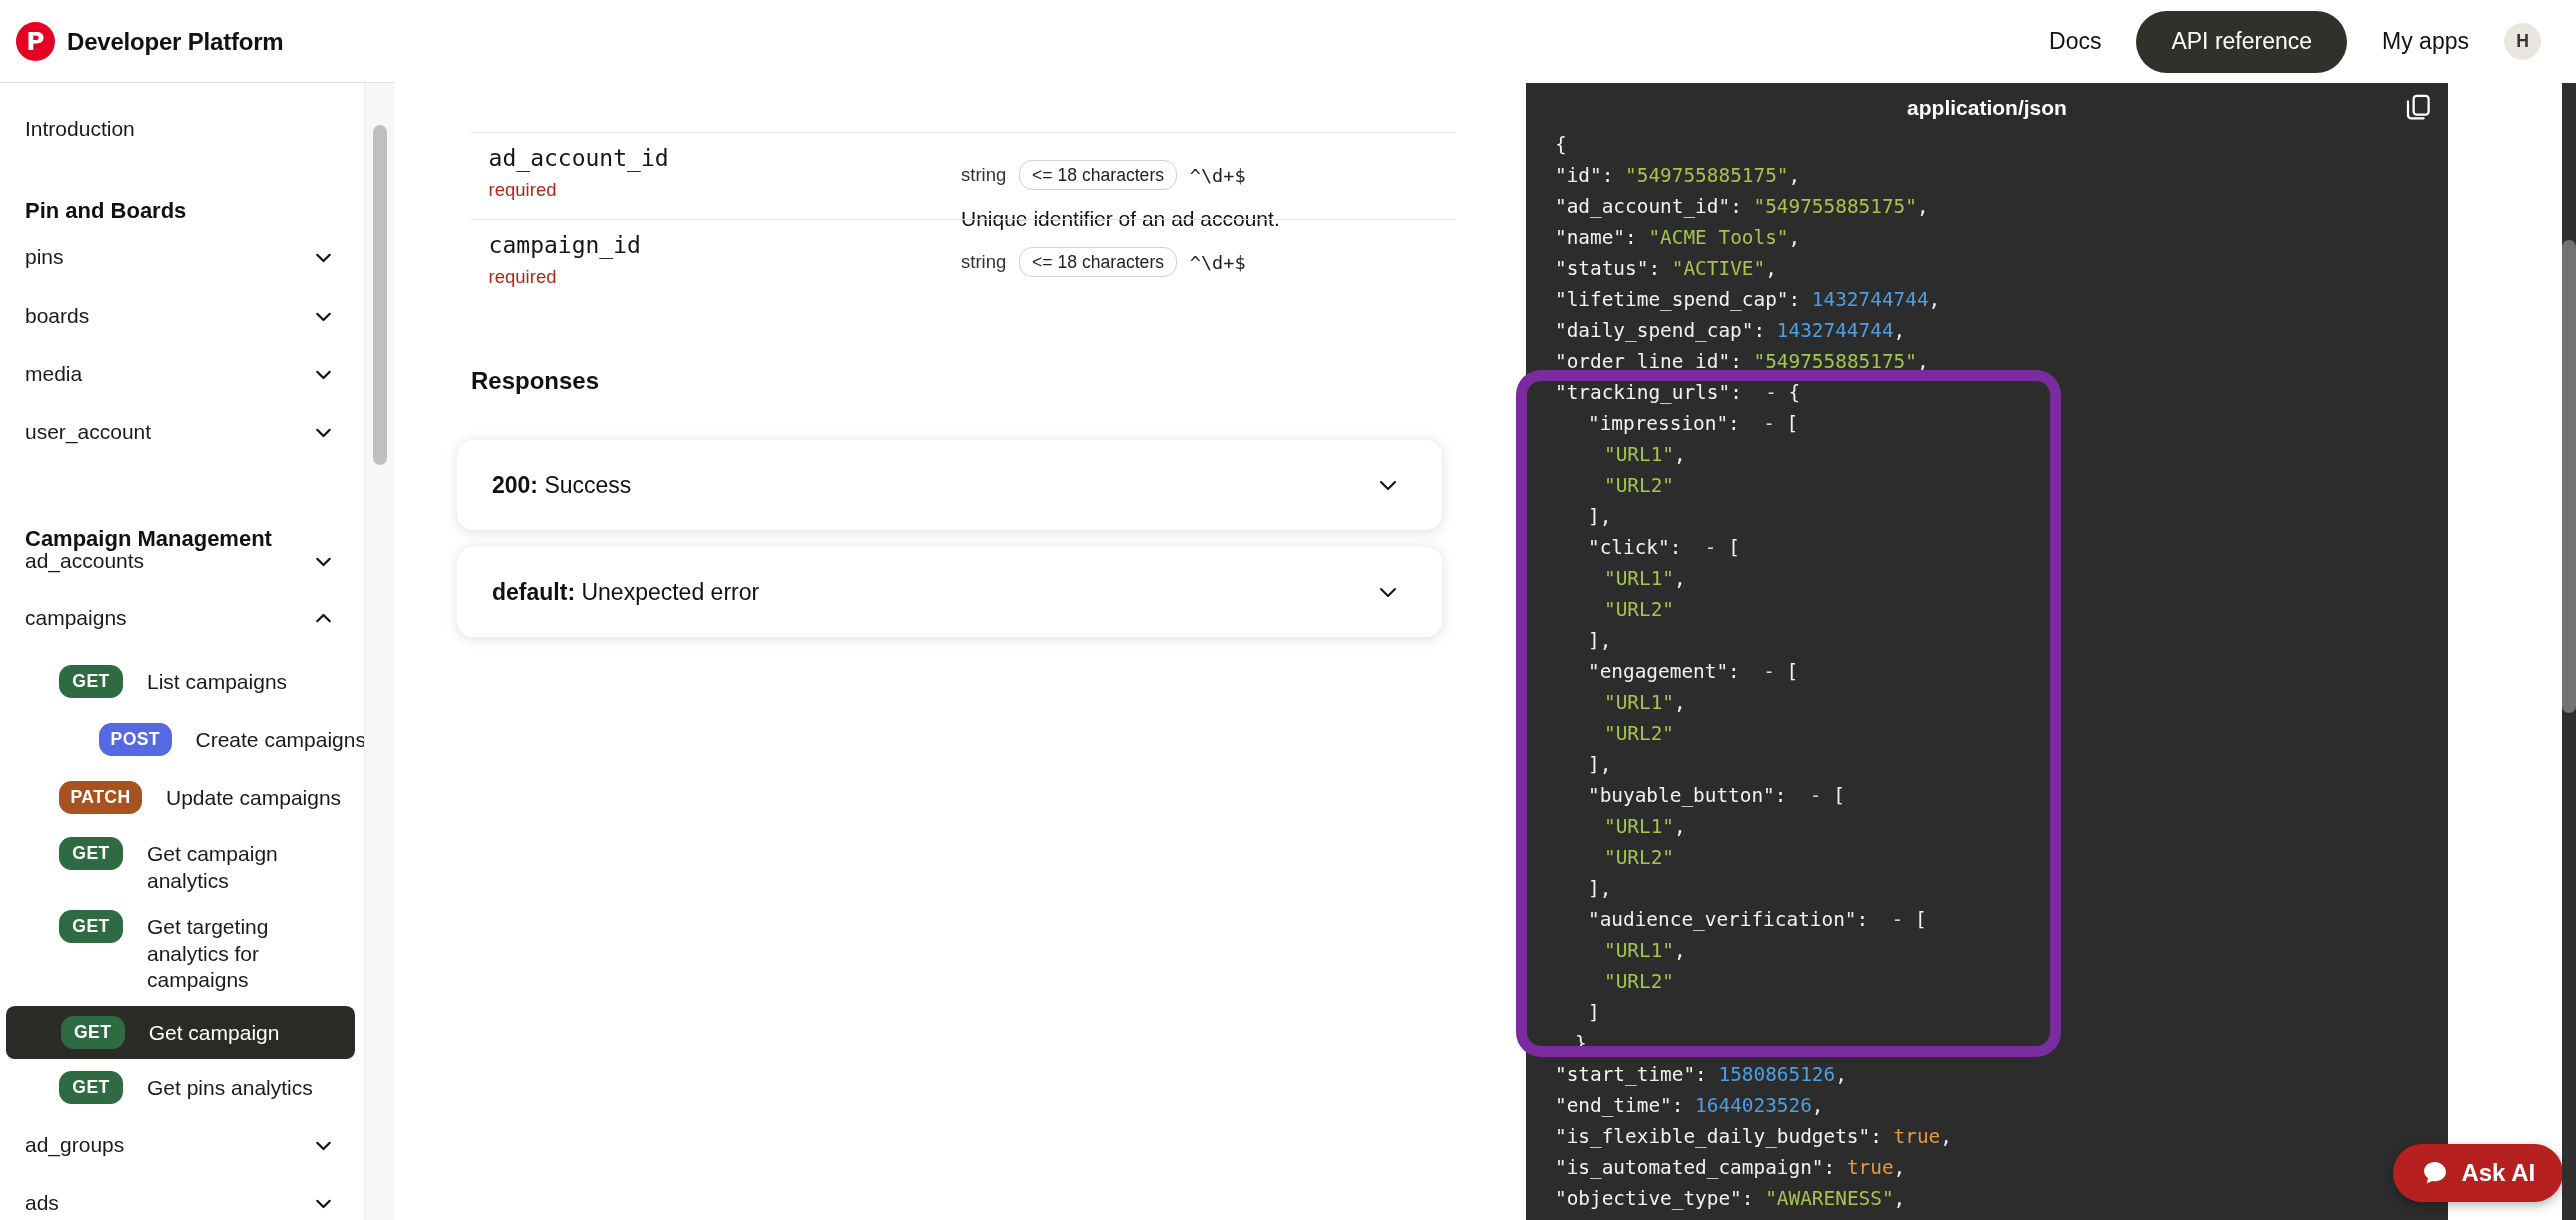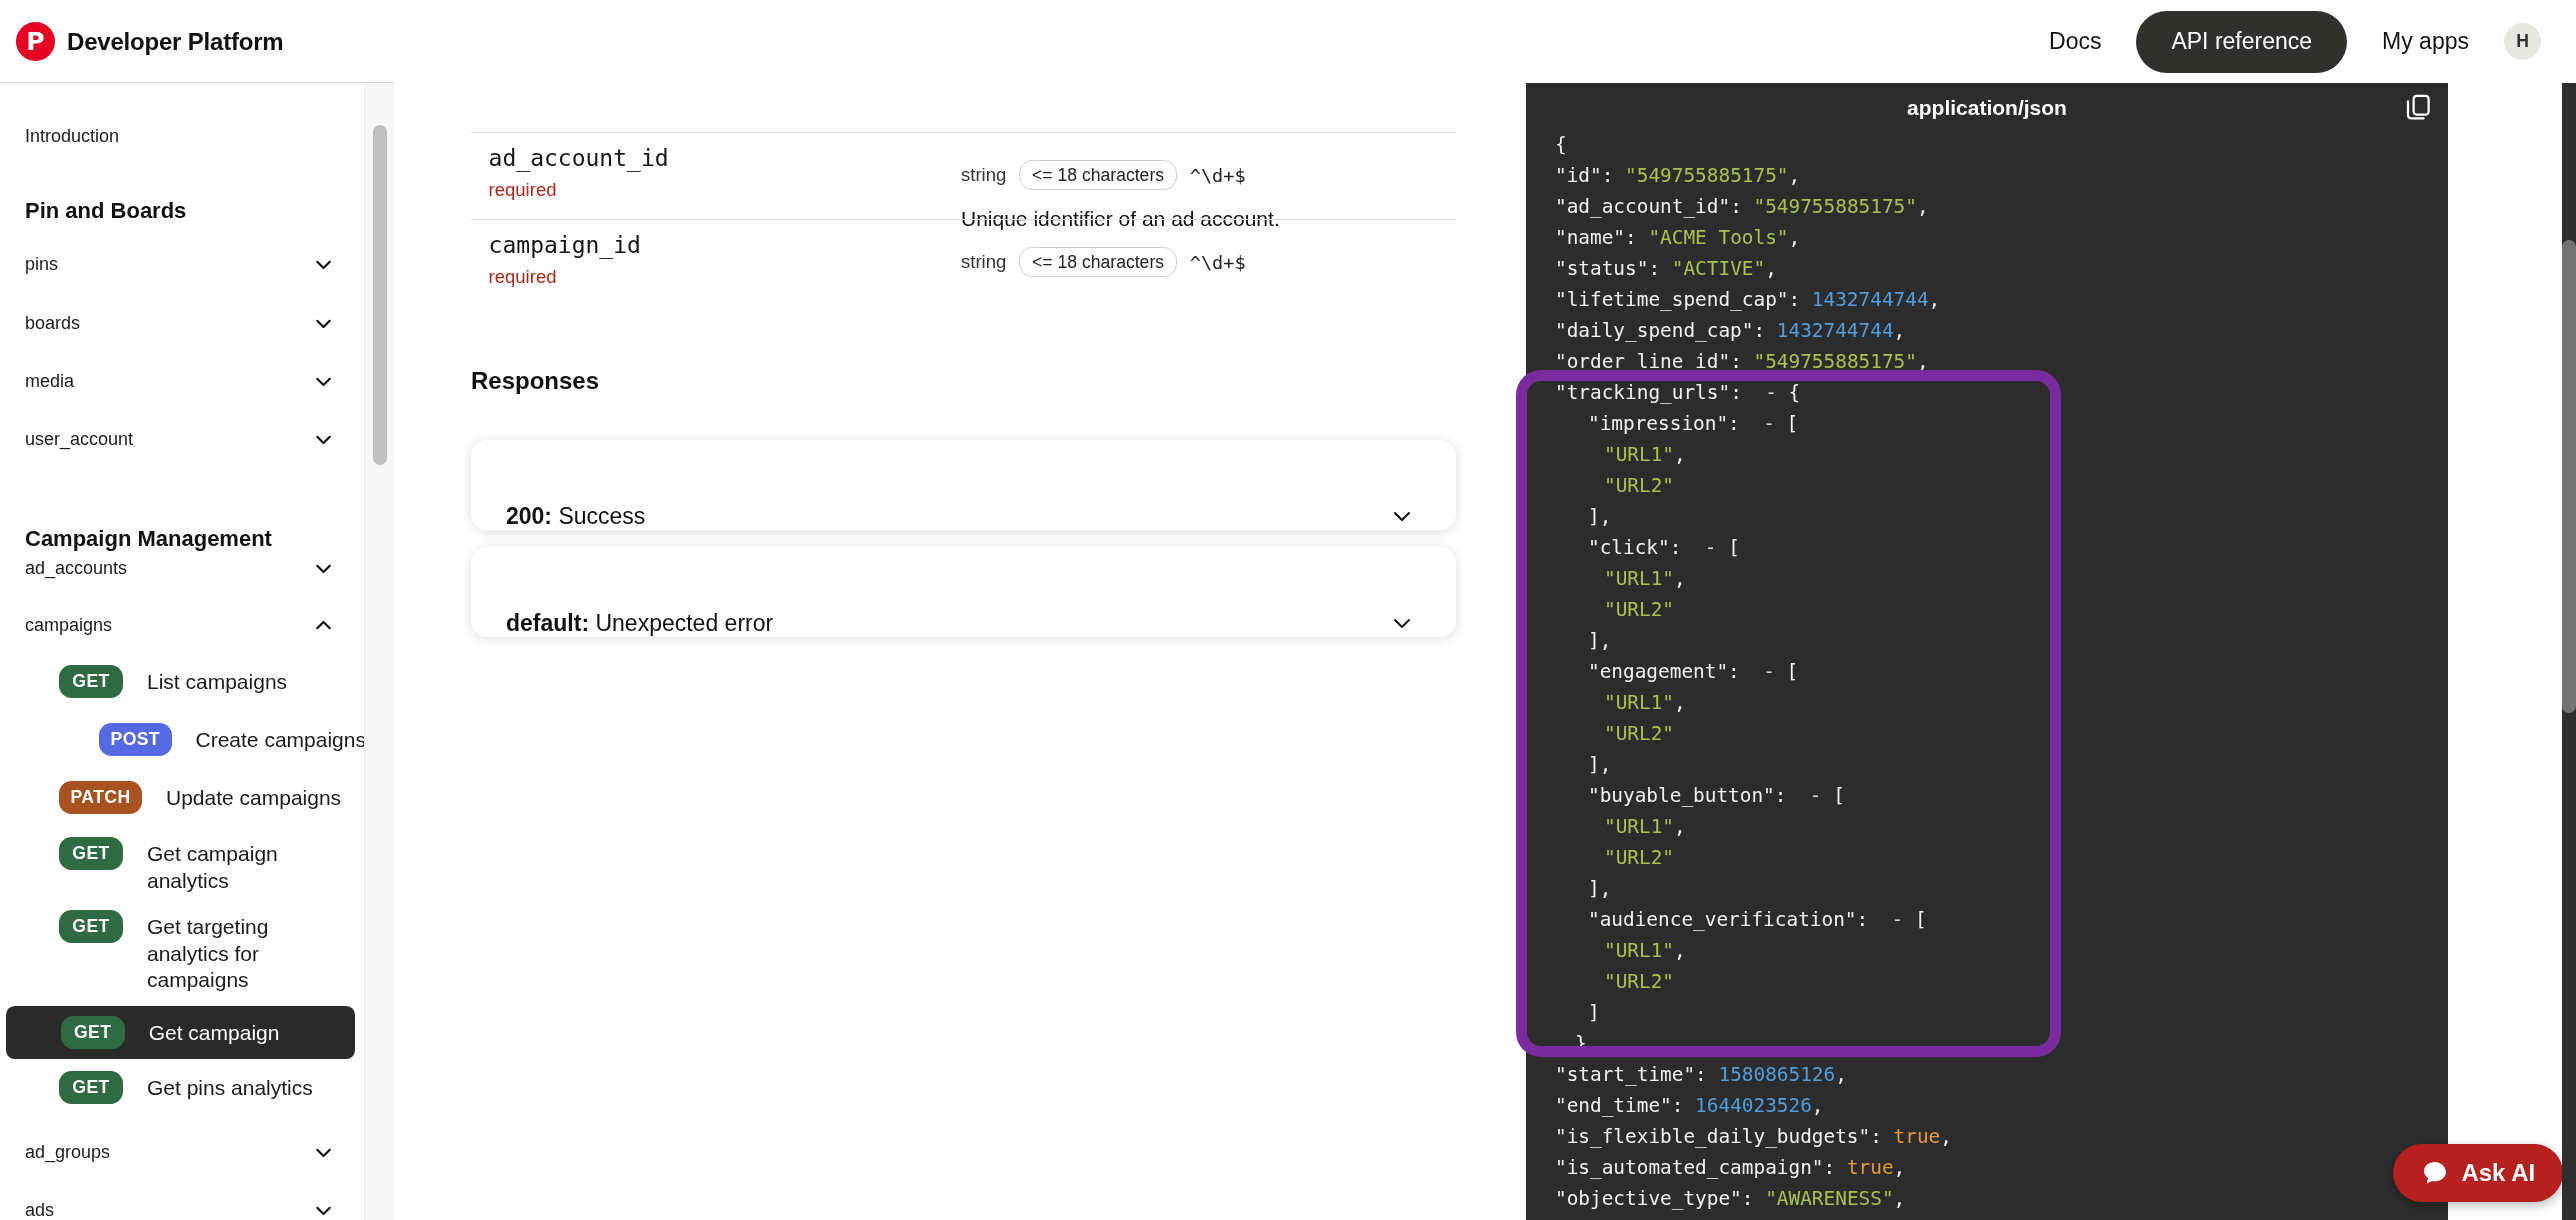--- a/index.html
+++ b/index.html
@@ -20,21 +20,21 @@
   #avatar{width:37px;height:37px;border-radius:50%;background:var(--avatar);display:flex;
         align-items:center;justify-content:center;font-size:17.6px;font-weight:700;color:#333;cursor:pointer;}
   #header-underline{position:absolute;left:0;top:82px;width:394px;height:0.9px;background:#dcdcdc;}
 
   
   #sidebar{position:absolute;left:0;top:83px;width:393px;height:1138px;background:#fff;
         border-right:0.9px solid #e3e3e3;z-index:2;}
   .sb-heading{position:absolute;left:25px;font-size:22px;font-weight:700;color:#111;height:39px;
         display:flex;align-items:center;}
   .sb-link,.sb-group{position:absolute;left:25px;width:311px;height:39px;display:flex;
-        align-items:center;justify-content:space-between;font-size:18px;color:#1b1b1b;cursor:pointer;}
+        justify-content:space-between;font-size:21px;color:#1b1b1b;cursor:pointer;}
   .sb-endpoint{position:absolute;left:59px;width:291px;display:flex;align-items:flex-start;
         gap:24px;cursor:pointer;justify-content:center;}
   .method-badge{min-width:41px;padding:6.2px 11.5px;border-radius:12.4px;color:#fff;font-size:17.6px;
         font-weight:700;letter-spacing:0.4px;text-align:center;flex:0 0 auto;}
   .ep-label{font-size:21px;line-height:26.5px;color:#1b1b1b;padding-top:4.4px;width:205px;}
   .sb-endpoint.selected{left:6.2px;width:296px;background:var(--selbg);border-radius:8.8px;
         padding:9.7px 0 9.7px 53px;}
   .sb-endpoint.selected .ep-label{color:#fff;}
 
   
@@ -48,22 +48,22 @@
   .p-name{position:absolute;left:17.6px;top:12.4px;font-family:"DejaVu Sans Mono",monospace;
         font-size:23px;color:#151515;}
   .p-required{position:absolute;left:17.6px;top:46px;font-size:18.5px;color:var(--req);}
   .p-right{margin-left:490px;width:494px;}
   .type-row{display:flex;align-items:center;gap:12.4px;}
   .p-type{font-size:18.5px;color:#333;}
   .p-constraint{font-size:17.6px;color:#222;border:1.3px solid #cfcfcf;border-radius:13.2px;padding:3.5px 12.4px;}
   .p-pattern{font-family:"DejaVu Sans Mono",monospace;font-size:18.5px;color:#222;}
   .p-desc{margin-top:14px;font-size:21px;line-height:30px;color:#111;width:468px;}
   #responses-title{position:absolute;left:77px;top:284px;margin:0;font-size:24px;font-weight:700;}
-  .resp-card{position:absolute;left:77px;width:985px;height:90px;background:#fff;border-radius:16px;
-        box-shadow:0 1.8px 12.4px rgba(0,0,0,.13);display:flex;align-items:flex-end;
+  .resp-card{position:absolute;left:63px;width:985px;height:90px;background:#fff;border-radius:16px;
+        box-shadow:0 1.8px 12.4px rgba(0,0,0,.13);display:flex;align-items:center;
         padding:0 40px 0 35px;box-sizing:border-box;cursor:pointer;}
   .resp-text{font-size:23px;color:#111;}
   .resp-text b{font-weight:700;}
   .resp-card svg{margin-left:auto;}
 
   
   #code-panel{position:absolute;left:1526px;top:83px;width:922px;height:1138px;background:var(--panel);z-index:1;}
   #cp-header{position:absolute;left:0;top:0;width:100%;height:49px;display:flex;align-items:center;
         justify-content:center;color:#fff;font-size:21px;font-weight:700;}
   #copy-btn{position:absolute;right:14px;top:8.8px;width:32px;height:32px;background:none;border:none;

